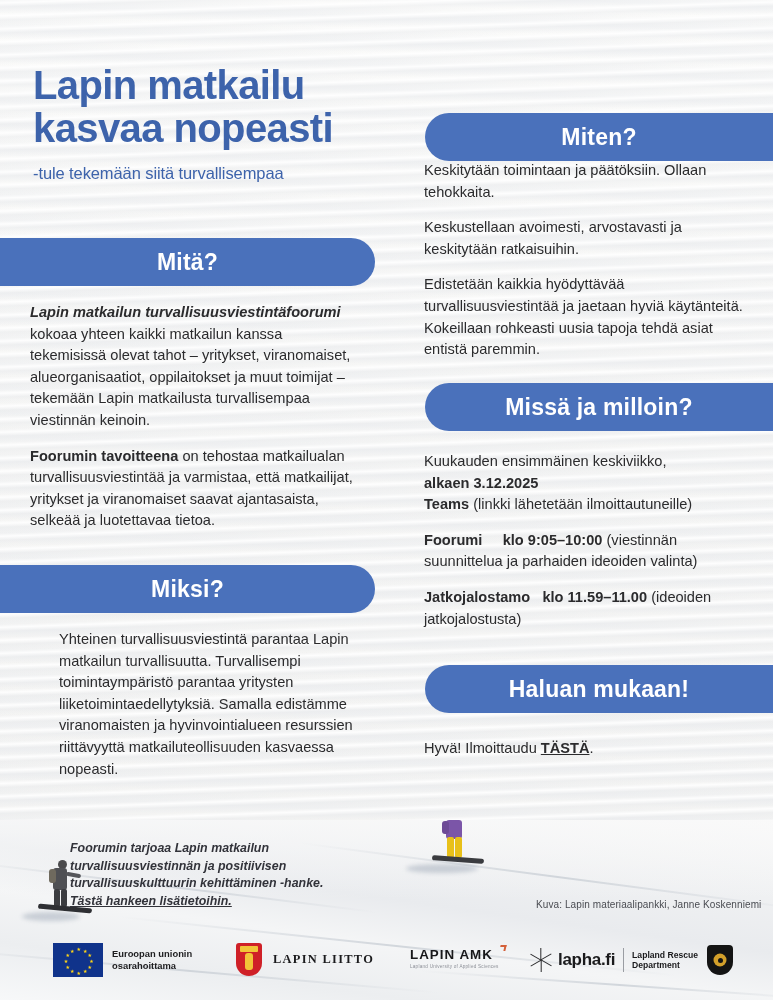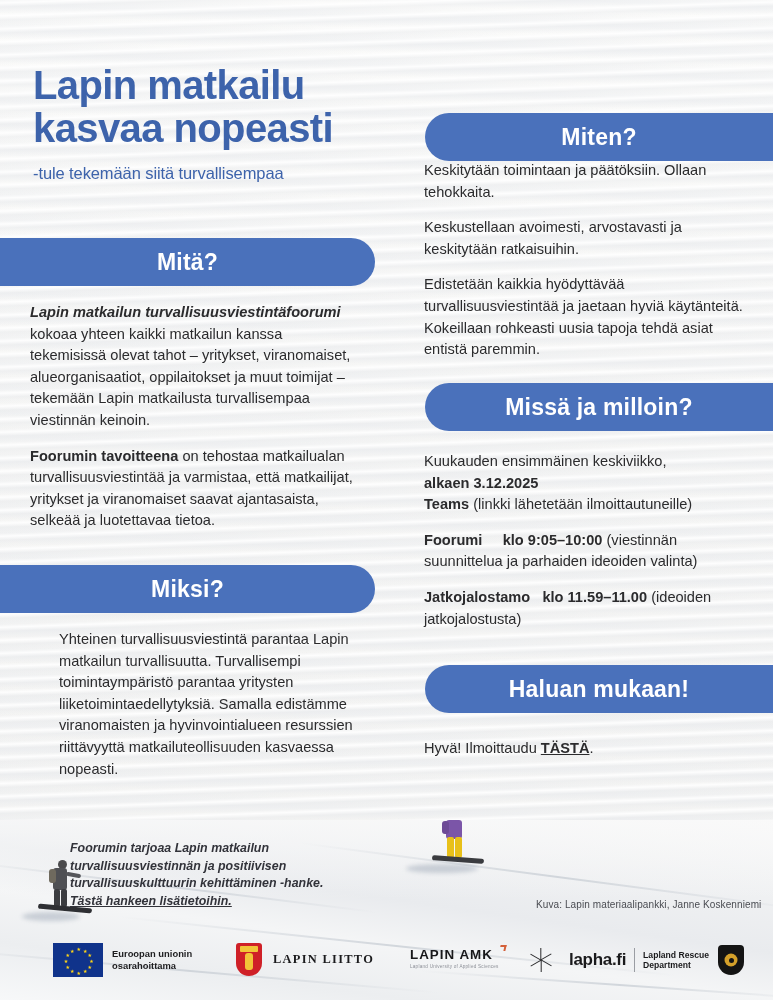--- a/index.html
+++ b/index.html
@@ -181,21 +181,21 @@
   
   .flake {
     width:26px; height:28px; flex:0 0 auto; position:relative;
   }
   .flake i {
     position:absolute; left:50%; top:50%;
     width:1.4px; height:12px; background:#2a2a2c;
     transform-origin:center bottom;
   }
   .lapha-word {
-    margin-left:15px; font-size:17px; font-weight:700;
+    margin-left:4px; font-size:17px; font-weight:700;
     letter-spacing:-.3px; color:#1a1a1c;text-align:center;
   }
   .lapha-div {
     margin:0 8px; width:1px; height:24px; background:#9a9da3;
   }
   .lrd-label {
     font-size:8.6px; font-weight:700; line-height:1.22;
     color:#1a1a1c; white-space:pre-line;
   }
   .lrd-shield {

